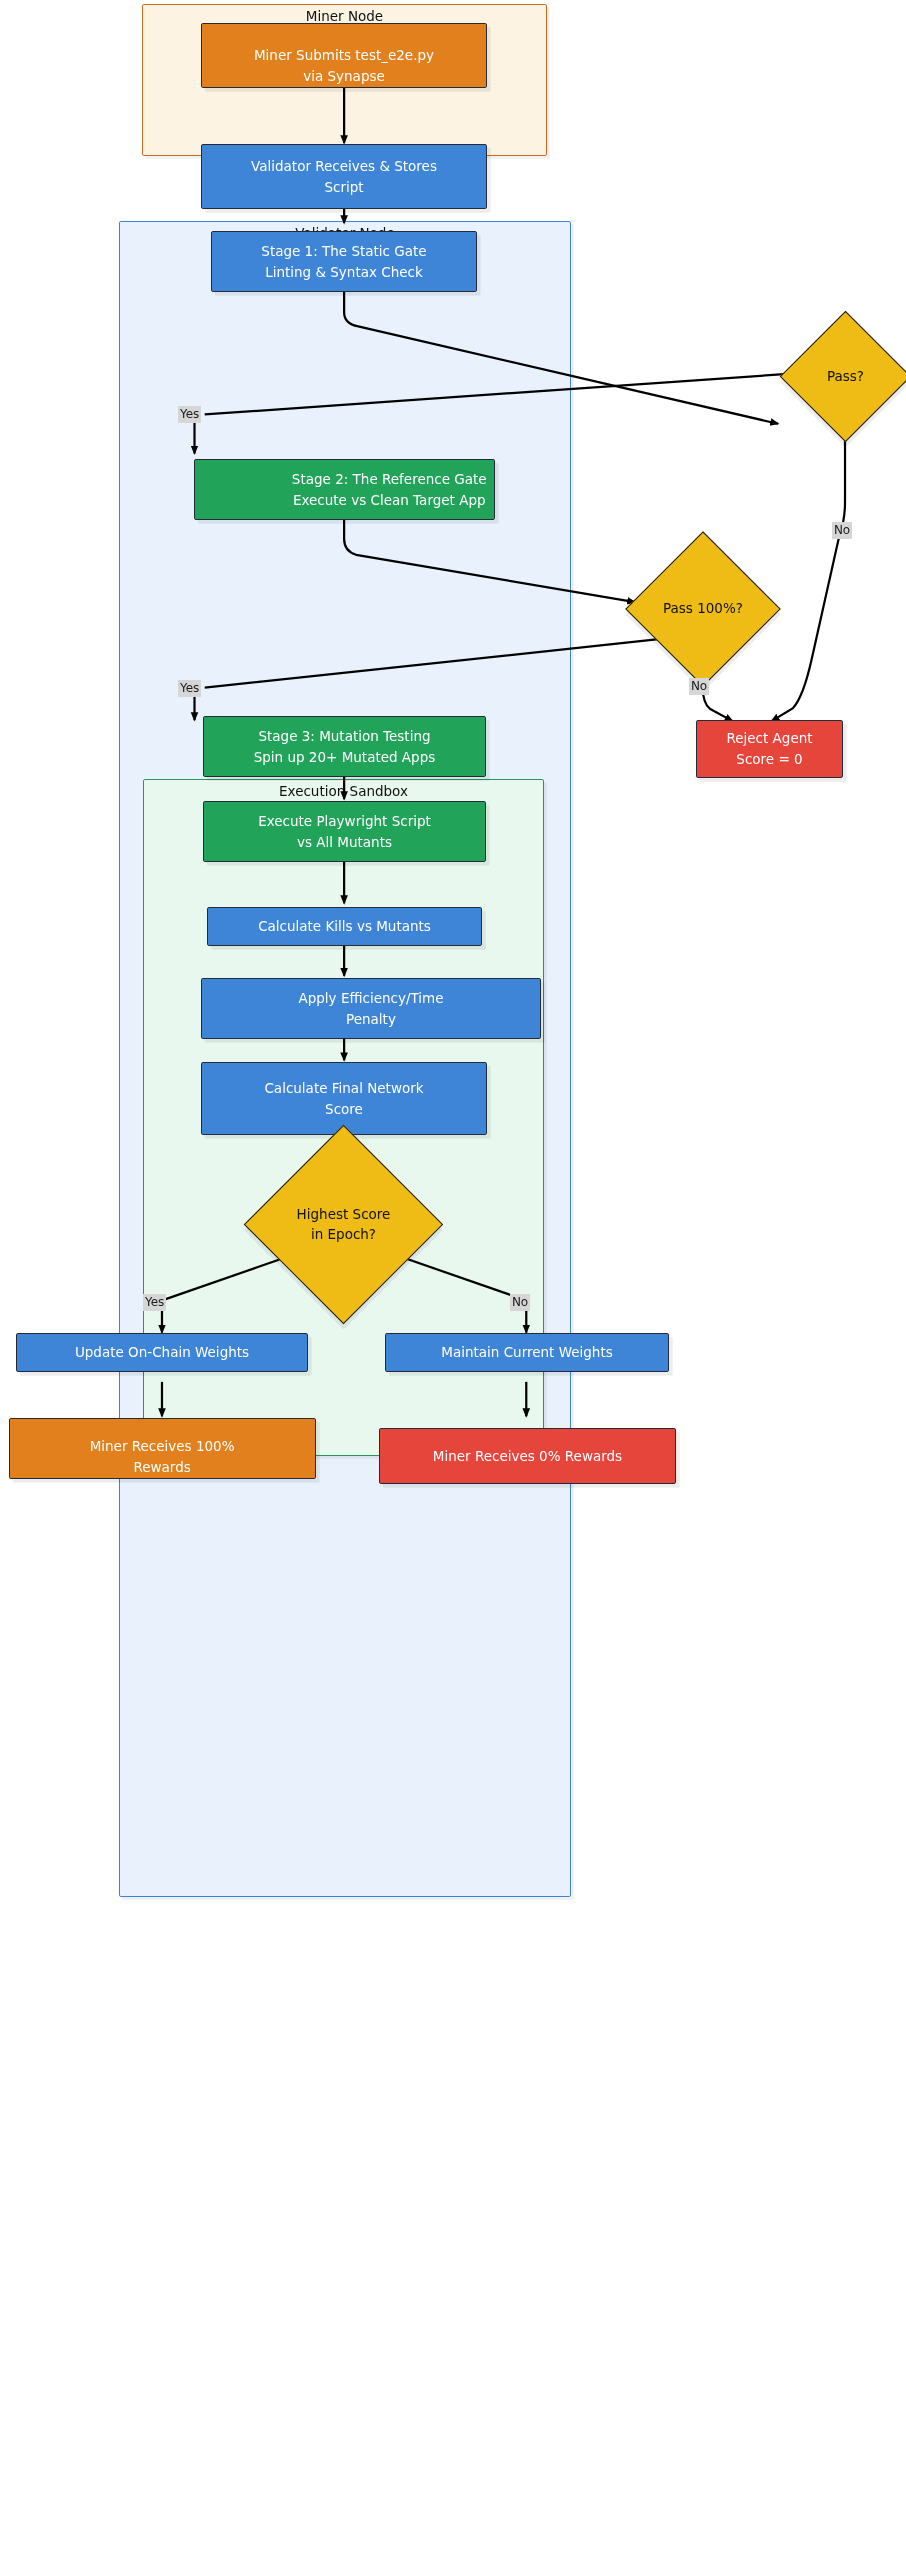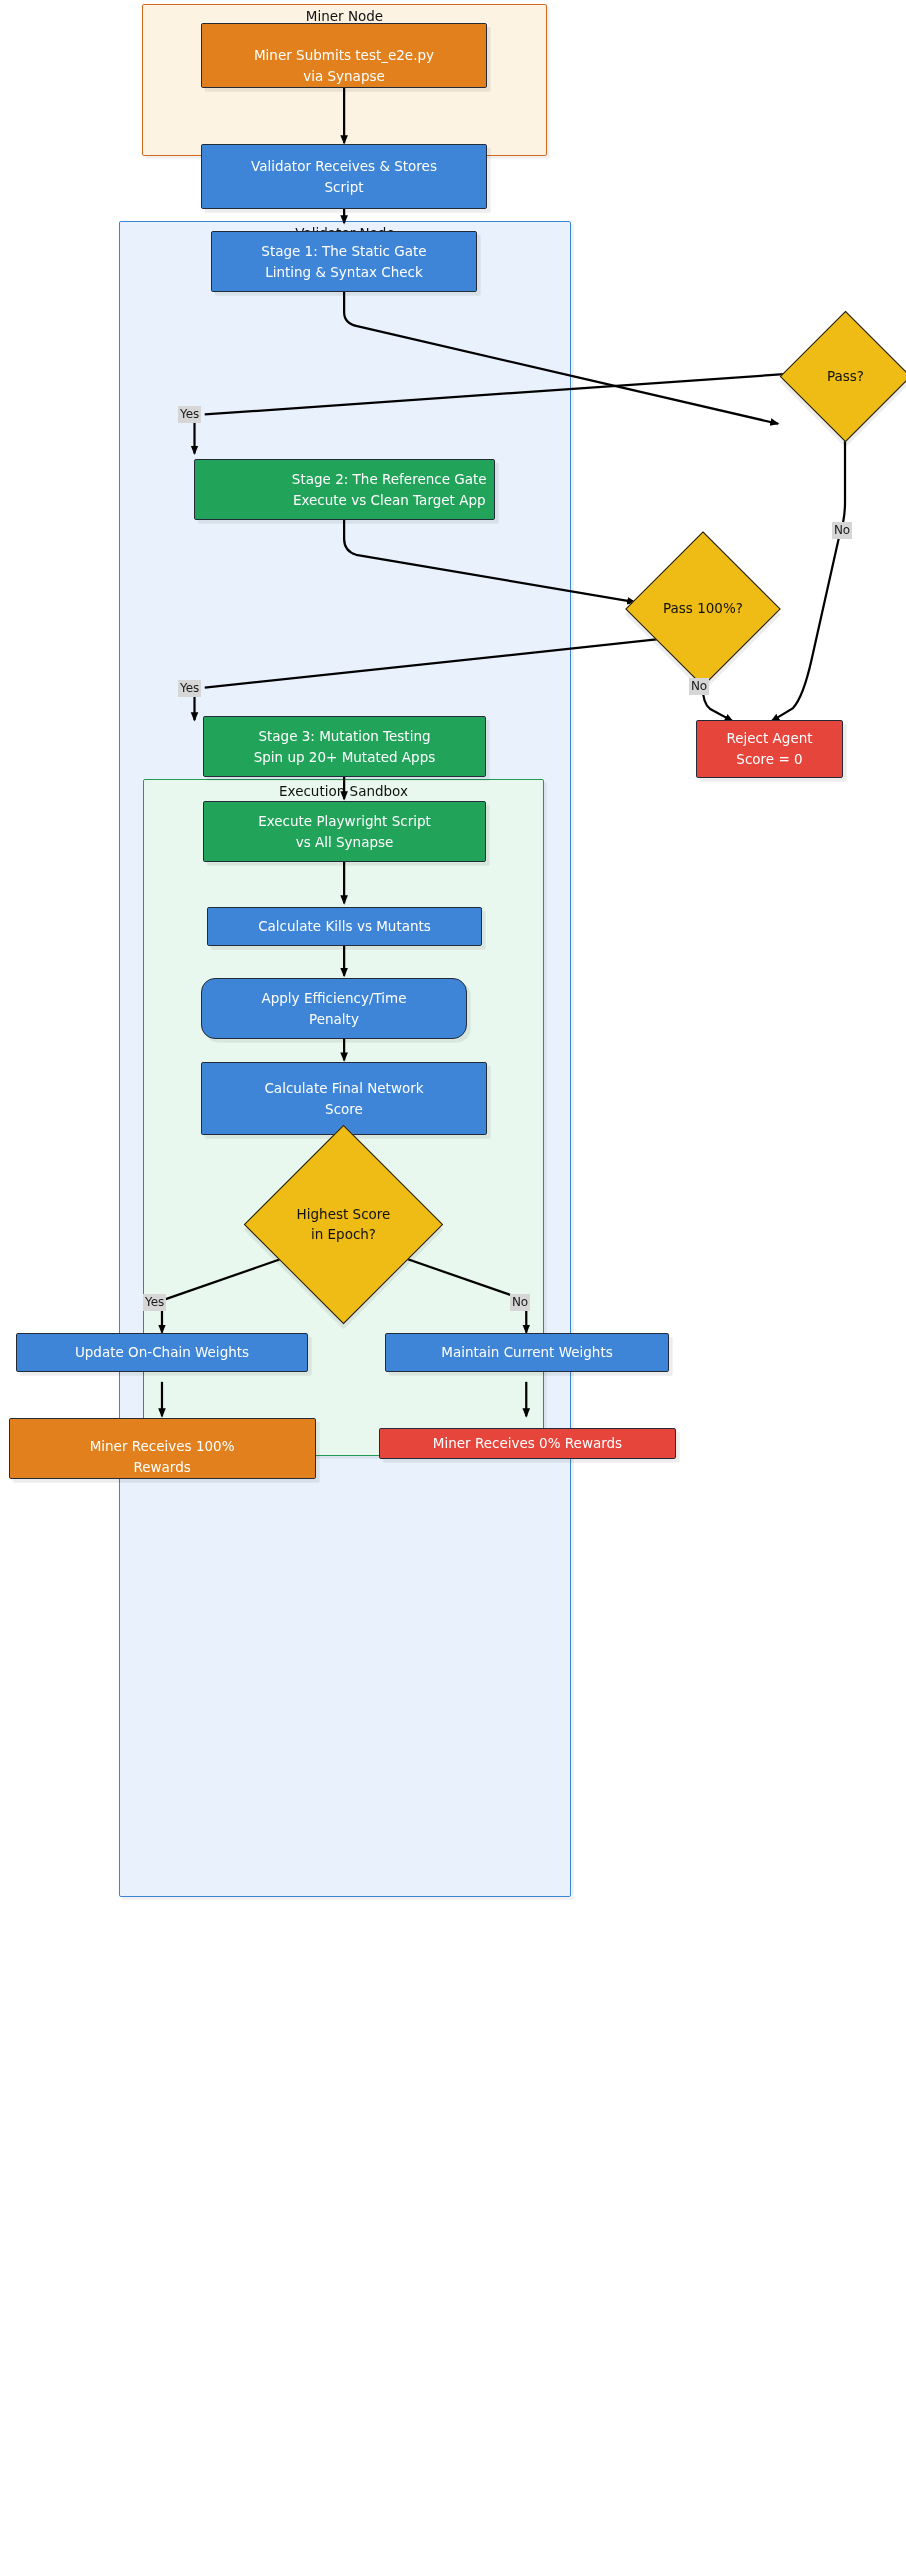--- a/index.html
+++ b/index.html
@@ -120,29 +120,29 @@
   <div class="node n-green" style="left:199px;top:716px;width:283px;height:61px;">
     <span class="txt">
       <span>Stage 3: Mutation Testing</span><br>
       <span>Spin up 20+ Mutated Apps</span>
     </span>
   </div>
 
   <div class="node n-green" style="left:199px;top:801px;width:283px;height:61px;">
     <span class="txt">
       <span>Execute Playwright Script</span><br>
-      <span>vs All Synapse</span>
+      <span>vs All Mutants</span>
     </span>
   </div>
 
   <div class="node n-blue" style="left:203px;top:907px;width:275px;height:39px;">
     <span class="txt">Calculate Kills vs Mutants</span>
   </div>
 
-  <div class="node n-blue" style="left:197px;top:978px;width:266px;height:61px;border-radius:14px;">
+  <div class="node n-blue" style="left:197px;top:978px;width:340px;height:61px;">
     <span class="txt">
       <span>Apply Efficiency/Time</span><br>
       <span>Penalty</span>
     </span>
   </div>
 
   <div class="node n-blue" style="left:197px;top:1062px;width:286px;height:73px;">
     <span class="txt">
       <span>Calculate Final Network</span><br>
       <span>Score</span>
@@ -164,21 +164,21 @@
     <span class="txt">Maintain Current Weights</span>
   </div>
 
   <div class="node n-orange" style="left:4.6px;top:1418px;width:307px;height:61px;">
     <span class="txt">
       <span>Miner Receives 100%</span><br>
       <span>Rewards</span>
     </span>
   </div>
 
-  <div class="node n-red" style="left:375px;top:1428px;width:297px;height:31px;">
+  <div class="node n-red" style="left:375px;top:1428px;width:297px;height:56px;">
     <span class="txt">Miner Receives 0% Rewards</span>
   </div>
 
   <div class="diamond" style="left:795px;top:330px;width:93px;height:93px;">
     <div class="shape"></div>
     <div class="dlabel">Pass?</div>
   </div>
 
   <div class="diamond" style="left:644px;top:554px;width:110px;height:110px;">
     <div class="shape"></div>

